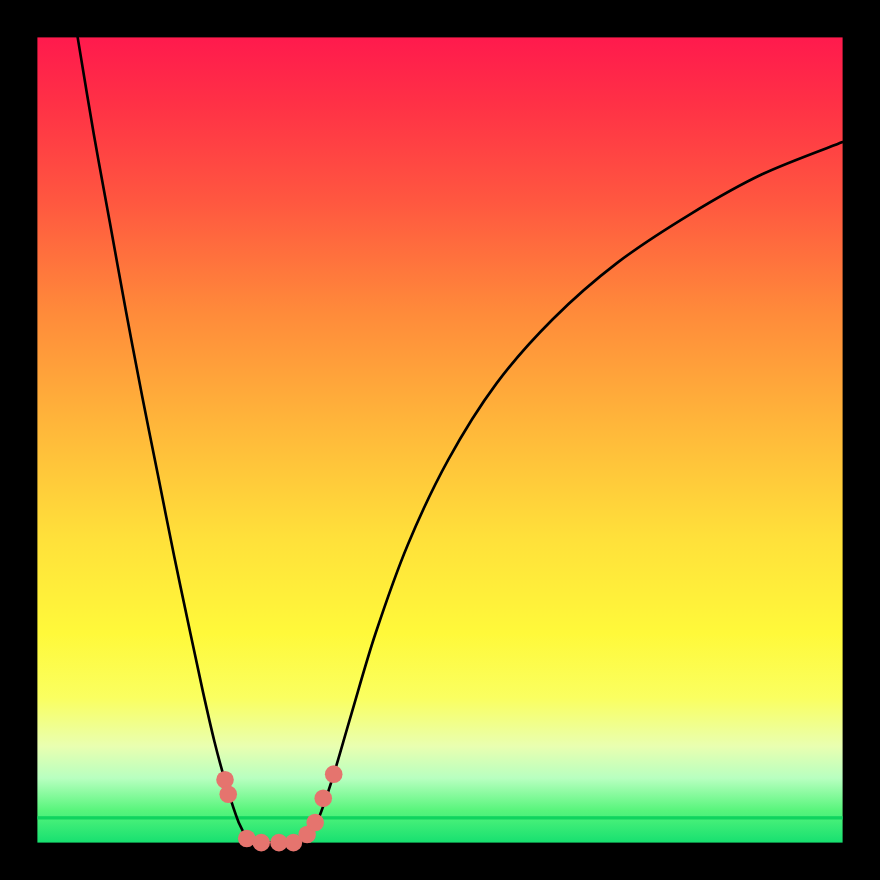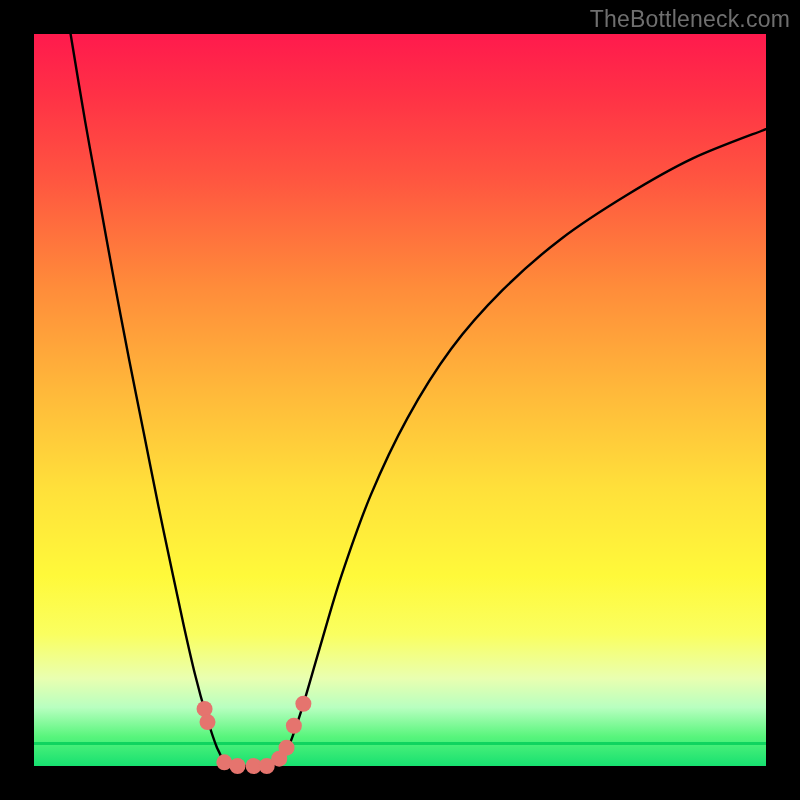--- a/index.html
+++ b/index.html
@@ -70,14 +70,13 @@
       <circle cx="207.48399999999998" cy="722.0799999999999" r="8" fill="#e5746e" stroke="#e5746e" stroke-width="0"></circle>
       <circle cx="224.32" cy="762.34" r="8" fill="#e5746e" stroke="#e5746e" stroke-width="0"></circle>
       <circle cx="237.496" cy="766" r="8" fill="#e5746e" stroke="#e5746e" stroke-width="0"></circle>
       <circle cx="253.6" cy="766" r="8" fill="#e5746e" stroke="#e5746e" stroke-width="0"></circle>
       <circle cx="266.776" cy="766" r="8" fill="#e5746e" stroke="#e5746e" stroke-width="0"></circle>
       <circle cx="279.22" cy="758.68" r="8" fill="#e5746e" stroke="#e5746e" stroke-width="0"></circle>
       <circle cx="286.53999999999996" cy="747.6999999999999" r="8" fill="#e5746e" stroke="#e5746e" stroke-width="0"></circle>
       <circle cx="293.86" cy="725.74" r="8" fill="#e5746e" stroke="#e5746e" stroke-width="0"></circle>
       <circle cx="303.376" cy="703.78" r="8" fill="#e5746e" stroke="#e5746e" stroke-width="0"></circle>
     </svg>
-  <div class="watermark">TheBottleneck.com</div>
 </div>
 
 </body></html>

